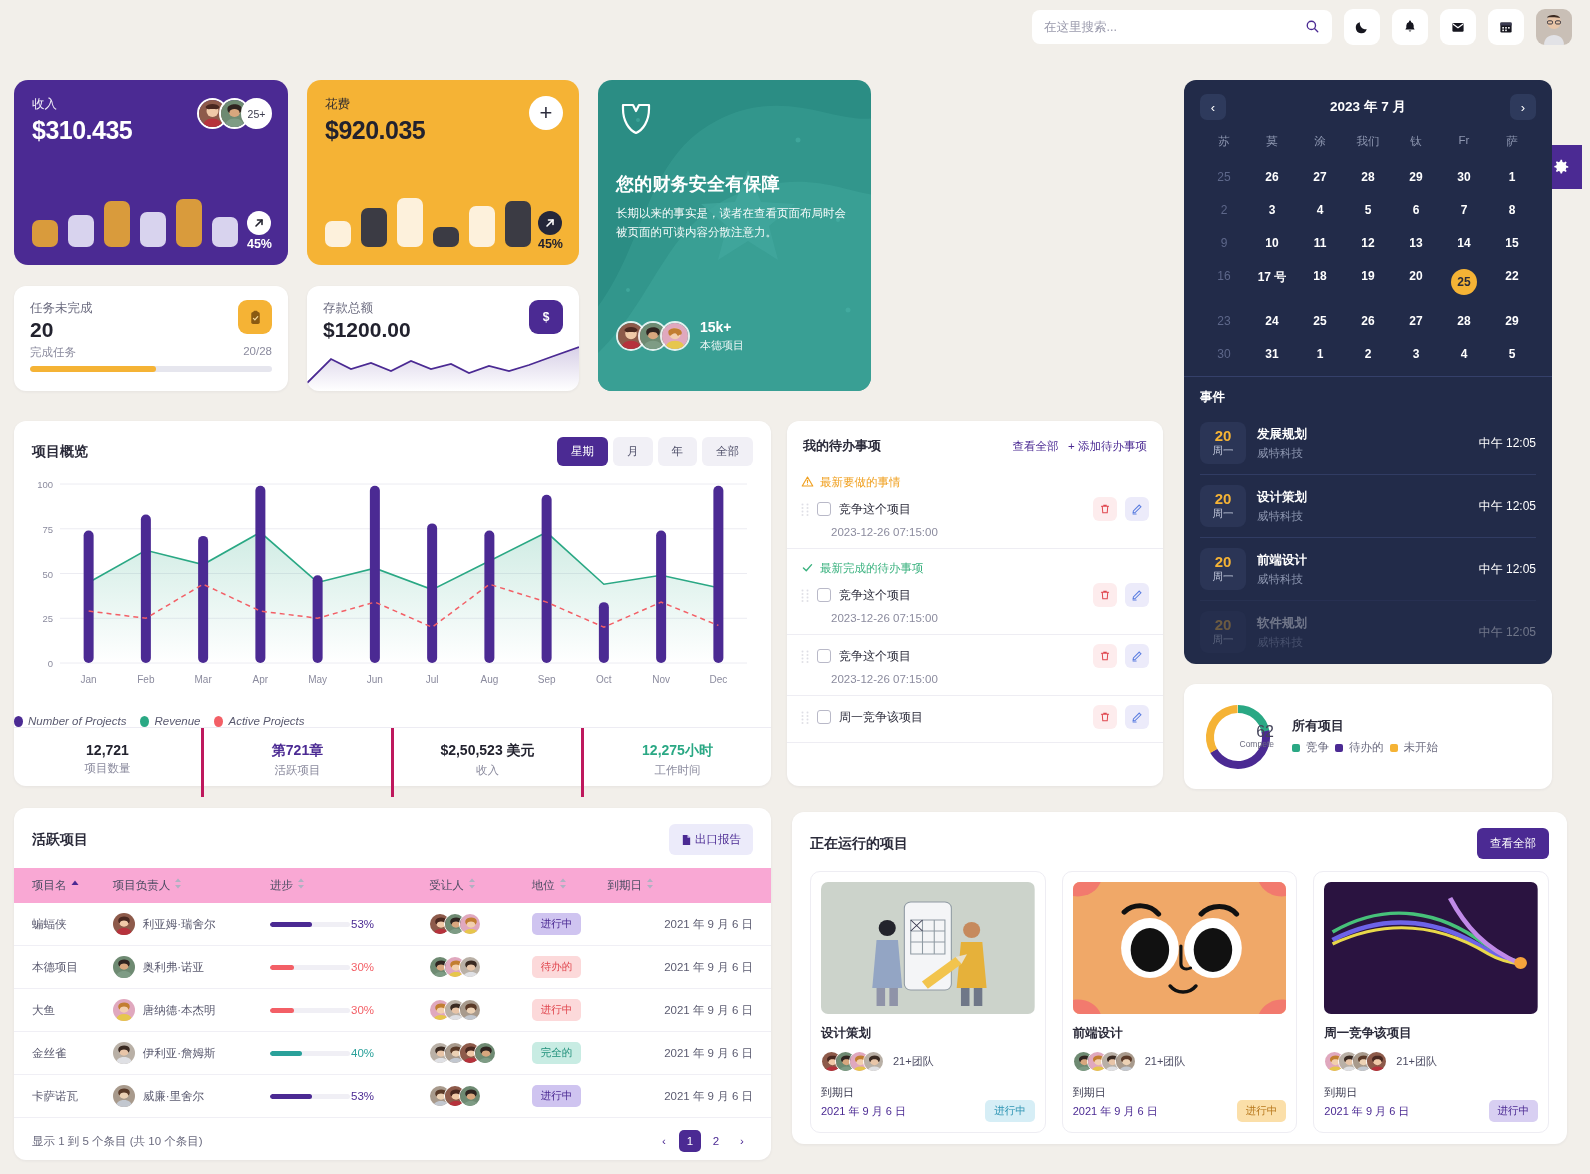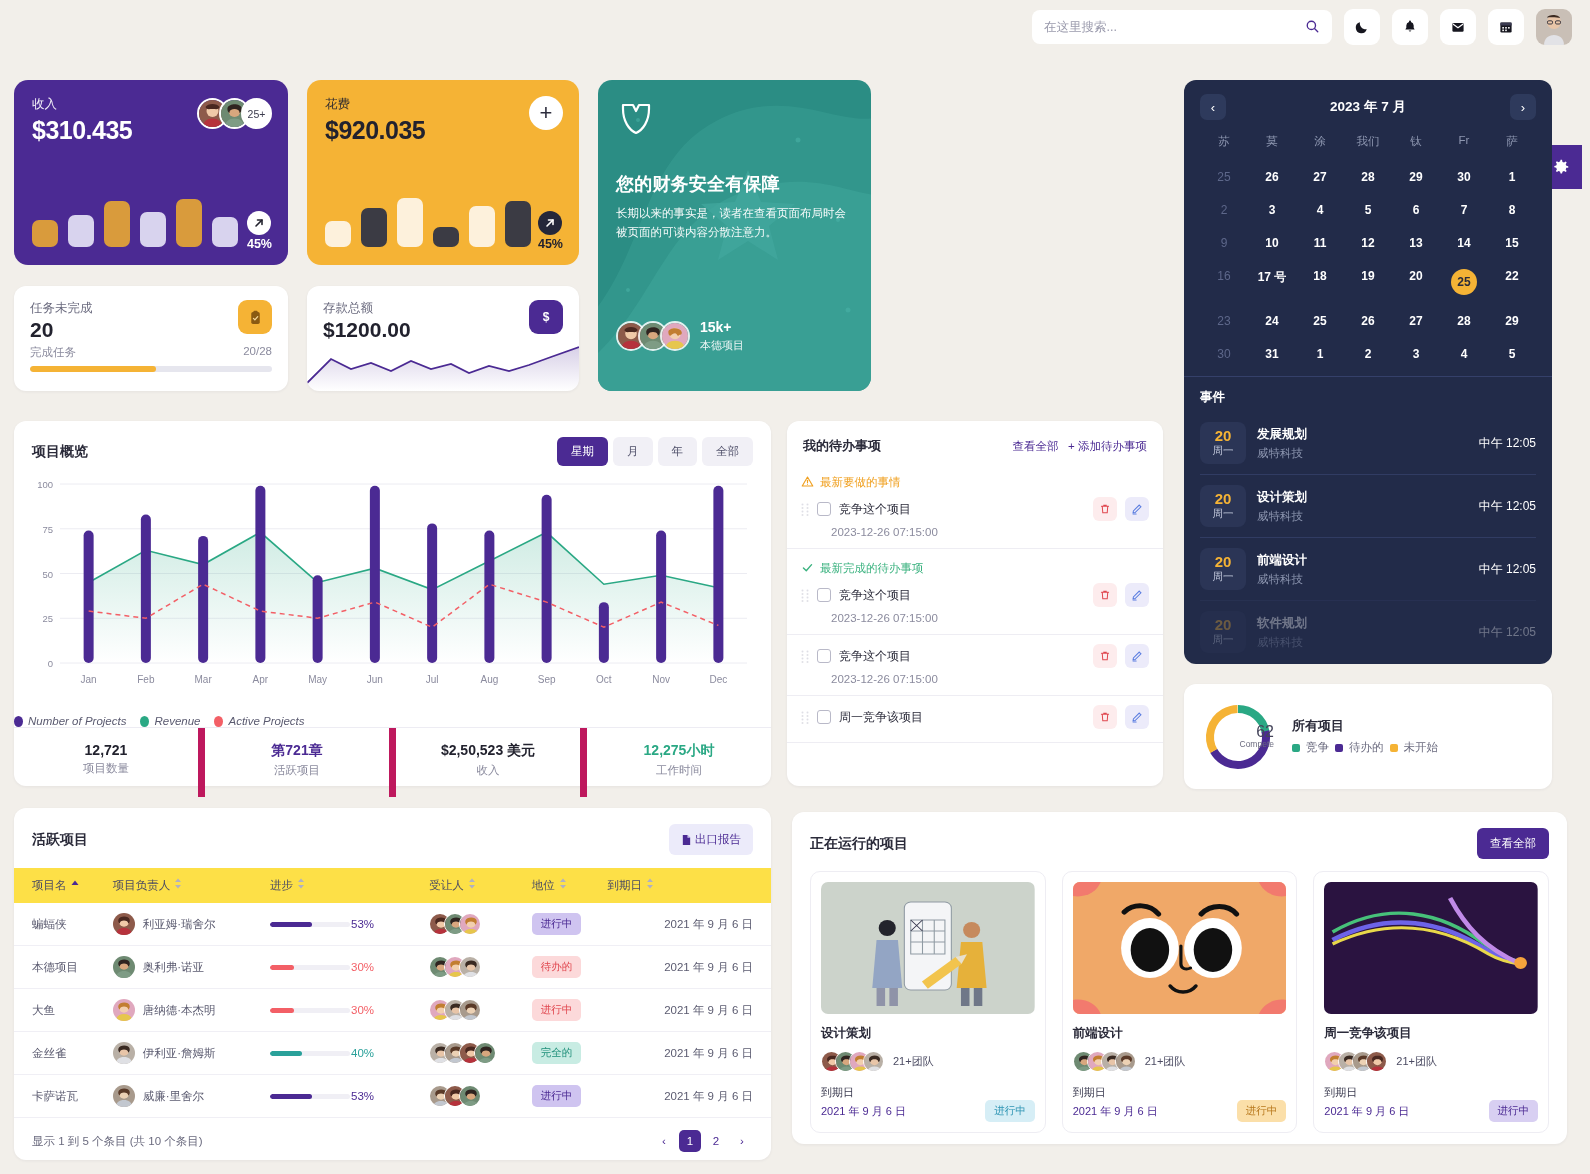--- a/index.html
+++ b/index.html
@@ -96,21 +96,21 @@
 
   
   .ov { position:absolute; left:14px; top:421px; width:757px; height:365px; }
   .ov-head { display:flex; align-items:center; justify-content:space-between; padding:16px 18px 4px; }
   .ov-title { font-size:14px; font-weight:700; }
   .segs { display:flex; gap:5px; }
   .segs button { border:none; background:#f1f0f6; color:#50506a; font-size:11.5px; padding:7px 14px; border-radius:6px; font-family:inherit; cursor:pointer; }
   .segs button.on { background:#4b2a93; color:#fff; }
   .chartbox { position:relative; height:215px; margin:8px 18px 0 12px; }
   .statrow { display:flex; border-top:1px solid #edecf3; height:70px; }
-  .statrow > div { flex:1; text-align:center; border-left:7px solid #be185d; padding-top:14px; }
+  .statrow > div { flex:1; text-align:center; border-left:3px solid #be185d; padding-top:14px; }
   .statrow > div:first-child { border-left:none; }
   .statrow b { font-size:14px; display:block; font-weight:700; }
   .statrow span { font-size:11.5px; color:#8b8b9e; }
   .legend { display:flex; justify-content:flex-start; gap:14px; margin-top:22px;font-style:italic; }
   .legend div { display:flex; align-items:center; font-size:11.5px; color:#5a5a70; }
   .legend i { width:9px; height:11px; border-radius:50%; margin-right:5px; display:inline-block; }
 
   
   .todo { position:absolute; left:787px; top:421px; width:376px; height:365px; overflow:hidden; }
   .todo-head { display:flex; align-items:center; justify-content:space-between; padding:16px 16px 8px; }
@@ -136,21 +136,21 @@
   .allproj .txt h4 { font-size:13px; font-weight:700; margin-bottom:4px; }
   .allproj .txt div { font-size:11.5px; color:#6b6b7f; display:flex; align-items:center; gap:6px; line-height:1.55; }
   .allproj .txt i { width:8px; height:8px; border-radius:2px; display:inline-block; }
 
   
   .tbl { position:absolute; left:14px; top:808px; width:757px; height:352px; overflow:hidden; }
   .tbl-head { display:flex; align-items:center; justify-content:space-between; padding:16px 18px 13px; }
   .tbl-head .t { font-size:14px; font-weight:700; }
   .exp-btn { background:#ecebfa; border:none; border-radius:6px; padding:8px 12px; font-size:11.5px; color:#4b2a93; font-family:inherit; cursor:pointer; display:flex; align-items:center; gap:3px; }
   table { width:100%; border-collapse:collapse; }
-  thead th { background:#fde047; font-size:11.5px; color:#4b4b62; font-weight:400; text-align:left; padding:10px 0; }
+  thead th { background:#f9a8d4; font-size:11.5px; color:#4b4b62; font-weight:400; text-align:left; padding:10px 0; }
   thead th:first-child { padding-left:18px; }
   tbody td { padding:10px 0; border-bottom:1px solid #f0eff5; font-size:11.5px; color:#5b5b70; }
   tbody td:first-child { padding-left:18px; }
   .owner { display:flex; align-items:center; gap:8px; }
   .owner .av { width:22px; height:22px; border-radius:50%; overflow:hidden; flex:none; }
   .prog-cell { display:flex; align-items:center; gap:1px; }
   .prog-cell .bar { width:80px; height:5px; border-radius:3px; background:#f0eff5; overflow:hidden; }
   .prog-cell .bar i { display:block; height:100%; border-radius:3px; }
   .prog-cell .pc { font-size:11.5px; }
   .assignees { display:flex; }

